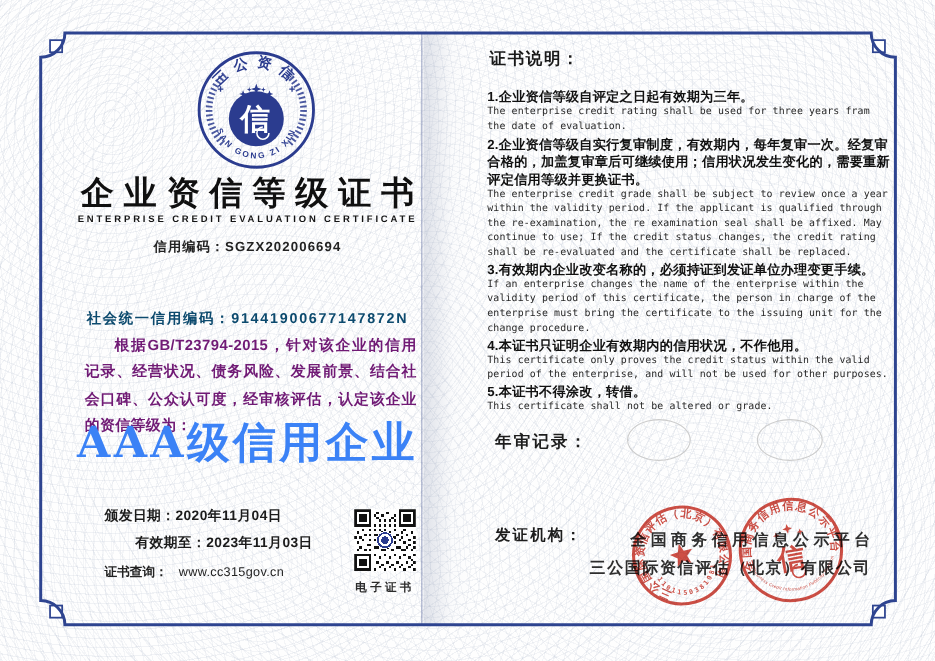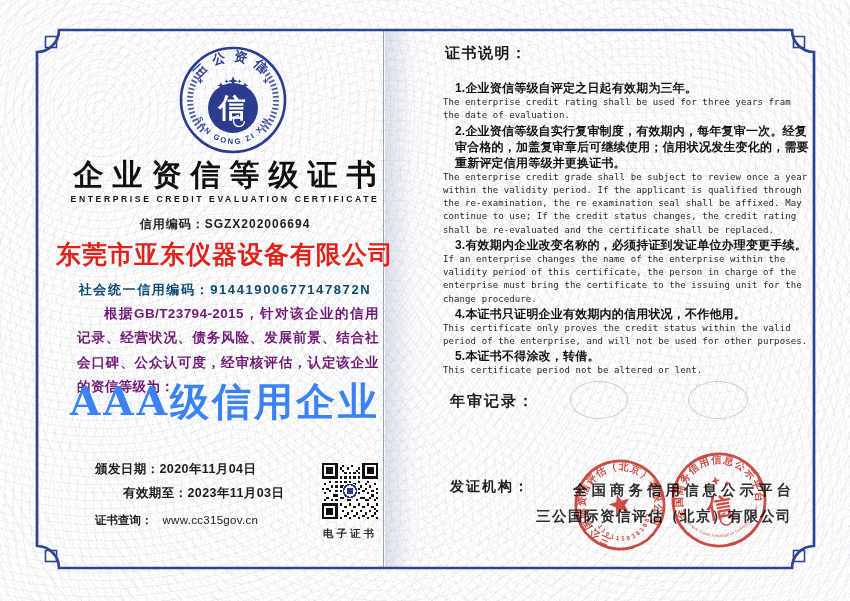--- a/index.html
+++ b/index.html
@@ -74,21 +74,21 @@
   .qr{position:absolute;left:267px;top:433px;width:56px;height:56px;}
   .qr-caption{
     position:absolute;left:252px;top:497px;width:86px;text-align:center;
     font-size:10.5px;letter-spacing:3px;color:#2b2b2b;font-weight:600;
   }
 
   
   .right-page{position:absolute;left:437px;top:30px;width:378px;height:538px;}
   .notes-heading{position:absolute;left:8px;top:14px;font-size:15px;font-weight:800;letter-spacing:1.5px;color:#191919;}
   .notes{position:absolute;left:6px;top:50px;width:366px;}
-  .note-zh{font-size:12px;font-weight:700;color:#111;line-height:1.34;letter-spacing:.2px;margin-left:12px;}
+  .note-zh{font-size:12px;font-weight:700;color:#111;line-height:1.34;letter-spacing:.2px;}
   .note-en{
     font-family:"DejaVu Sans Mono","Liberation Mono",monospace;
     font-size:9px;line-height:1.47;color:#262626;letter-spacing:.1px;
   }
   .annual-label{position:absolute;left:13px;top:362px;font-size:15px;font-weight:700;letter-spacing:2px;color:#1d1d1d;}
   .review-oval{position:absolute;border:1px solid #cccccc;border-radius:50%;background:rgba(255,255,255,.0);}
   .review-oval.o1{left:133px;top:351px;width:58px;height:38px;}
   .review-oval.o2{left:251px;top:351px;width:60px;height:38px;}
   .issuer-label{position:absolute;left:13px;top:448px;font-size:14px;font-weight:700;letter-spacing:2px;color:#1d1d1d;z-index:3;}
   .issuer-line1{
@@ -149,21 +149,20 @@
       <text x="54" y="72" text-anchor="middle" font-size="27" font-weight="bold" fill="#ffffff" font-family="DejaVu Serif, serif">信</text>
       <path d="M66.5 76 a5.5 5.5 0 1 1 -5.5 -5.5" fill="none" stroke="#ffffff" stroke-width="1.4"></path>
       <text font-size="7.6" font-weight="bold" fill="#2b3c8f" letter-spacing="2" font-family="Liberation Sans, sans-serif">
         <textPath href="#sealBotArc" startOffset="50%" text-anchor="middle">SAN GONG ZI XIN</textPath>
       </text>
     </svg>
 
     <div class="cert-title">企业资信等级证书</div>
     <div class="cert-subtitle">ENTERPRISE CREDIT EVALUATION CERTIFICATE</div>
     <div class="credit-code">信用编码：SGZX202006694</div>
-    <div class="company-name">东莞市亚东仪器设备有限公司</div>
     <div class="social-code">社会统一信用编码：91441900677147872N</div>
     <div class="body-par">根据GB/T23794-2015，针对该企业的信用记录、经营状况、债务风险、发展前景、结合社会口碑、公众认可度，经审核评估，认定该企业的资信等级为：</div>
     <div class="rating">AAA级信用企业</div>
 
     <div class="date-row issue">
       <span>颁发日期：</span><span>2020年11月04日</span>
     </div>
     <div class="date-row valid">
       <span>有效期至：</span><span>2023年11月03日</span>
     </div>
@@ -216,21 +215,21 @@
       <div class="note-item">
         <div class="note-zh">3.有效期内企业改变名称的，必须持证到发证单位办理变更手续。</div>
         <div class="note-en">If an enterprise changes the name of the enterprise within the validity period of this certificate, the person in charge of the enterprise must bring the certificate to the issuing unit for the change procedure.</div>
       </div>
       <div class="note-item">
         <div class="note-zh">4.本证书只证明企业有效期内的信用状况，不作他用。</div>
         <div class="note-en">This certificate only proves the credit status within the valid period of the enterprise, and will not be used for other purposes.</div>
       </div>
       <div class="note-item">
         <div class="note-zh">5.本证书不得涂改，转借。</div>
-        <div class="note-en">This certificate period not be altered or lent.</div>
+        <div class="note-en">This certificate shall not be altered or grade.</div>
       </div>
     </div>
 
     <div class="annual-label">年审记录：</div>
     <div class="review-oval o1"></div>
     <div class="review-oval o2"></div>
 
     <div class="issuer-label">发证机构：</div>
     <div class="issuer-line1">全国商务信用信息公示平台</div>
     <div class="issuer-line2">三公国际资信评估（北京）有限公司</div>

